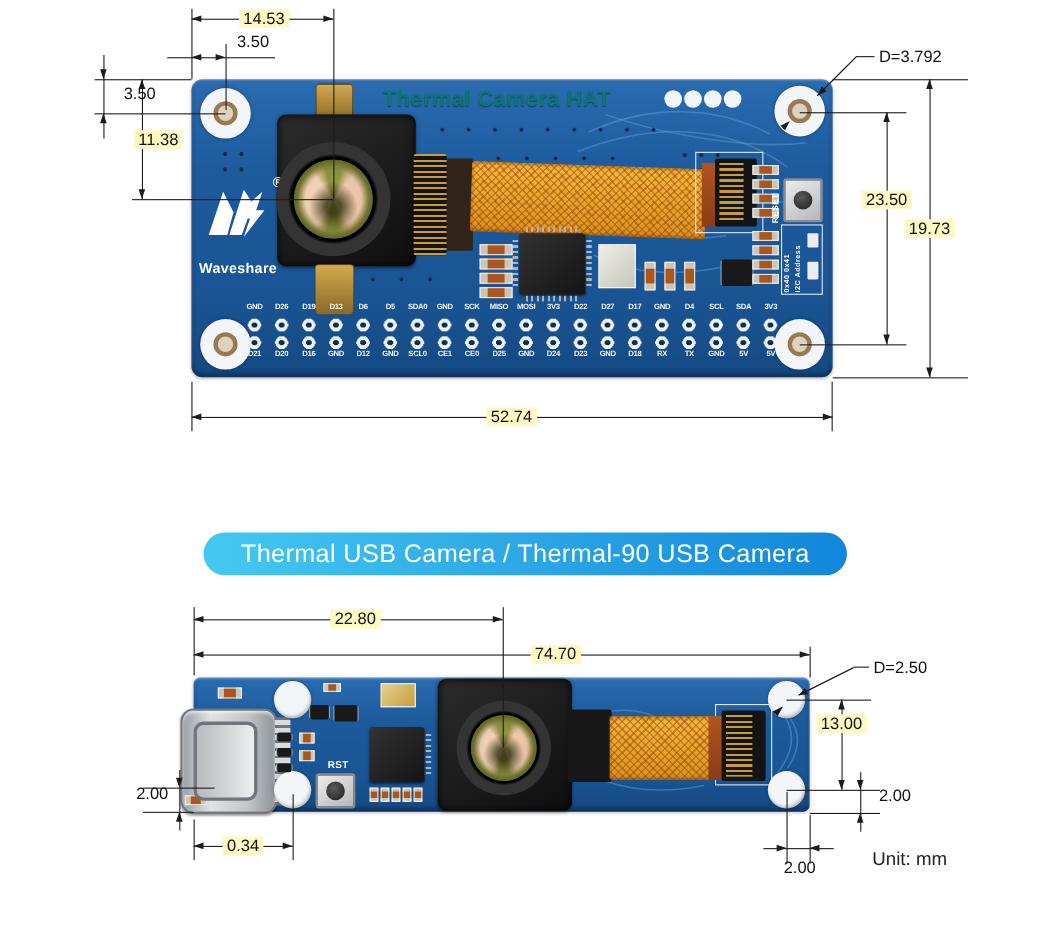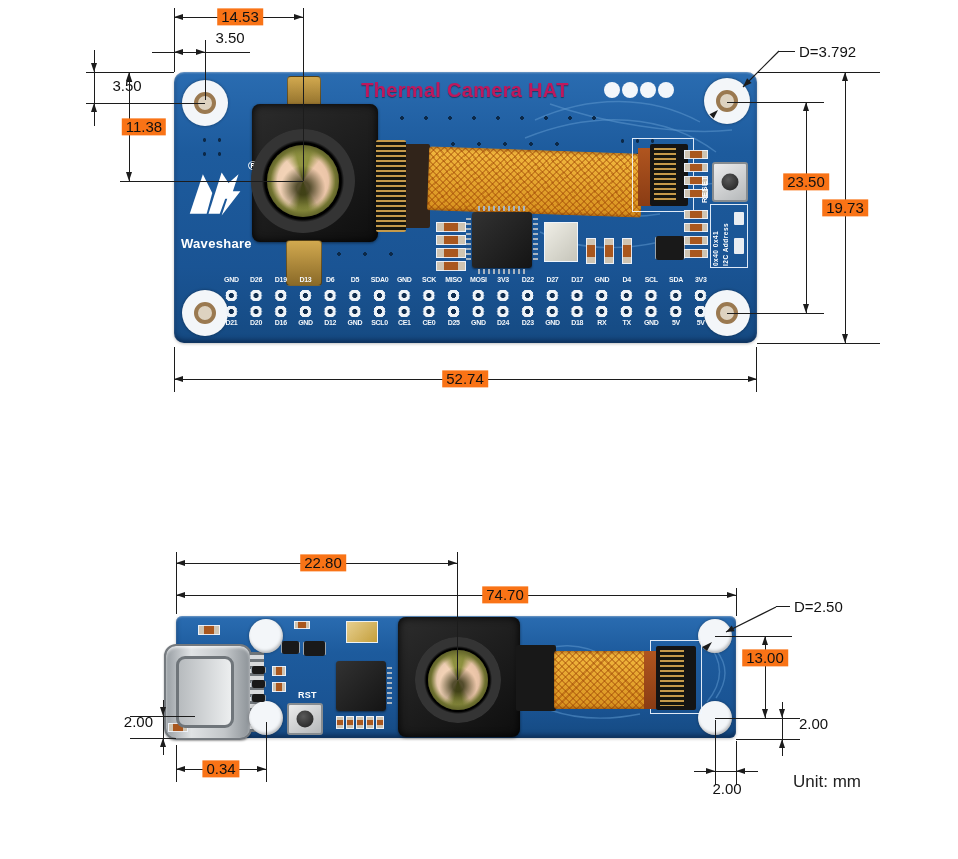--- a/index.html
+++ b/index.html
@@ -6,21 +6,21 @@
   body{background:#fff;font-family:"Liberation Sans",sans-serif}
   .canvas{position:relative;width:958px;height:859px;background:#fff;overflow:hidden}
   .dim{position:absolute;left:0;top:0;width:0;height:0;z-index:6}
   .hl{position:absolute;height:1px;background:#1c1c1c}
   .vl{position:absolute;width:1px;background:#1c1c1c}
   .ar{position:absolute;width:0;height:0;border-style:solid;border-color:transparent}
   .ar-l{border-width:3.5px 9px 3.5px 0;border-right-color:#1c1c1c}
   .ar-r{border-width:3.5px 0 3.5px 9px;border-left-color:#1c1c1c}
   .ar-u{border-width:0 3.5px 9px 3.5px;border-bottom-color:#1c1c1c}
   .ar-d{border-width:9px 3.5px 0 3.5px;border-top-color:#1c1c1c}
-  .dlab{position:absolute;font:15px/1.15 "Liberation Sans",sans-serif;color:#111;background:#f97316;padding:0 4px;white-space:nowrap;transform:translate(-50%,-50%);z-index:7}
+  .dlab{position:absolute;font:15px/1.15 "Liberation Sans",sans-serif;color:#111;background:#fef9c3;padding:0 4px;white-space:nowrap;transform:translate(-50%,-50%);z-index:7}
   .nobg{background:transparent}
   .anchor-l{transform:translateY(-50%)}
   .anchor-r{transform:translate(-100%,-50%)}
   .board{position:absolute;border-radius:10px;background:linear-gradient(180deg,#2a6cb1 0%,#1d5b9d 30%,#1a5494 72%,#154a82 100%);box-shadow:inset 0 1px 2px rgba(255,255,255,.35),inset 0 -3px 5px rgba(0,10,35,.45),0 1px 3px rgba(0,0,0,.25);z-index:1}
   .traces{position:absolute;z-index:2}
   .traces path{fill:none;stroke:#5d97cd;stroke-opacity:.55;stroke-width:1.4}
   .comp{position:absolute;z-index:3}
   .pad{position:absolute;border-radius:50%;background:#f3f6f9;box-shadow:0 0 3px rgba(0,0,0,.4);z-index:3}
   .pad-inner{position:absolute;border-radius:50%;background:#ddd2c0;border:4px solid #9a7950;z-index:4}
   .pad-plain{position:absolute;border-radius:50%;background:#f3f6f9;box-shadow:inset -1px -2px 3px rgba(0,0,0,.25),0 0 3px rgba(0,0,0,.35);z-index:3}
@@ -45,21 +45,21 @@
   .silk{position:absolute;border:1.5px solid rgba(240,246,255,.92);z-index:3}
   .chip{position:absolute;background:linear-gradient(135deg,#323232,#141414);border-radius:3px;box-shadow:0 1px 2px rgba(0,0,0,.5);z-index:3}
   .xtal{position:absolute;border:1.5px solid rgba(240,246,255,.92);background:linear-gradient(135deg,#efeee6,#c6c5ba);z-index:3}
   .xtal-gold{background:linear-gradient(135deg,#e7cf8f,#c49f3c)}
   .usbc{position:absolute;border-radius:12px;background:linear-gradient(90deg,#989ea3,#e0e3e5 30%,#c2c6c9 70%,#8d9398);border:2px solid #74797e;box-shadow:inset 0 2px 3px rgba(255,255,255,.65),0 1px 2px rgba(0,0,0,.35);z-index:3}
   .usbc-in{position:absolute;border-radius:9px;border:3px solid #6f757a;background:linear-gradient(90deg,#b7bbbe,#eceeef);z-index:4}
   .comb{position:absolute;background:repeating-linear-gradient(180deg,#6f757a 0 2.5px,#d8dadc 2.5px 7px);z-index:3}
   .pinholes{position:absolute;left:219px;width:494px;height:15px;background-image:radial-gradient(circle 6px at 12.35px 7.5px,#0e2c4e 0 2.6px,#eef3f8 2.6px 5.8px,rgba(0,0,0,0) 6px);background-size:24.7px 15px;background-repeat:repeat-x;z-index:3}
   .pinlabels{position:absolute;left:219px;width:494px;display:flex;z-index:4}
   .pinlabels span{flex:1;text-align:center;font:bold 7px/1.1 "Liberation Sans",sans-serif;color:#f2f6fa;letter-spacing:-.3px;white-space:nowrap}
-  .board-title{position:absolute;color:#be185d;font:bold 20px "Liberation Sans",sans-serif;letter-spacing:.3px;text-shadow:0 1px 1px rgba(0,0,0,.4);z-index:4;text-align:center}
+  .board-title{position:absolute;color:#0f766e;font:bold 20px "Liberation Sans",sans-serif;letter-spacing:.3px;text-shadow:0 1px 1px rgba(0,0,0,.4);z-index:4;text-align:left}
   .brand{position:absolute;color:#fff;font:bold 13px "Liberation Sans",sans-serif;letter-spacing:.3px;z-index:4}
   .reg{position:absolute;color:#fff;font:bold 13px "Liberation Sans",sans-serif;z-index:4}
   .banner{position:absolute;left:185px;top:484px;width:585px;height:39px;border-radius:20px;background:linear-gradient(90deg,#45c9f1,#1286da);color:#fff;display:flex;align-items:center;justify-content:center;font:500 23px "Liberation Sans",sans-serif;letter-spacing:.3px;z-index:5}
   .unit{position:absolute;font:17px/1 "Liberation Sans",sans-serif;color:#222;z-index:7}
   .leader{position:absolute;z-index:6}
   .leader line{stroke:#1c1c1c;stroke-width:1.2}
   .leader polygon{fill:#1c1c1c}
   .logo-svg{position:absolute;z-index:4}
 </style>
 </head>
@@ -266,20 +266,21 @@
 
   <div class="dim">
     <div class="vl" style="left:174px;top:347px;height:45px"></div>
     <div class="vl" style="left:756px;top:347px;height:45px"></div>
     <div class="hl" style="left:174px;top:379px;width:583px"></div>
     <div class="ar ar-l" style="left:174px;top:375.5px"></div>
     <div class="ar ar-r" style="left:748px;top:375.5px"></div>
     <div class="dlab" style="left:465px;top:379px">52.74</div>
   </div>
 
+  <div class="banner">Thermal USB Camera / Thermal-90 USB Camera</div>
 
   <div class="board" style="left:176px;top:616px;width:560px;height:122px;border-radius:6px"></div>
 
   <svg class="traces" style="left:520px;top:628px" width="210" height="100" viewBox="0 0 210 100">
     <path d="M185 12 q28 30 2 62"></path>
     <path d="M196 22 q18 22 0 48"></path>
     <path d="M8 28 c25 -14 55 -14 80 2"></path>
     <path d="M30 82 q40 14 90 4"></path>
   </svg>
 

